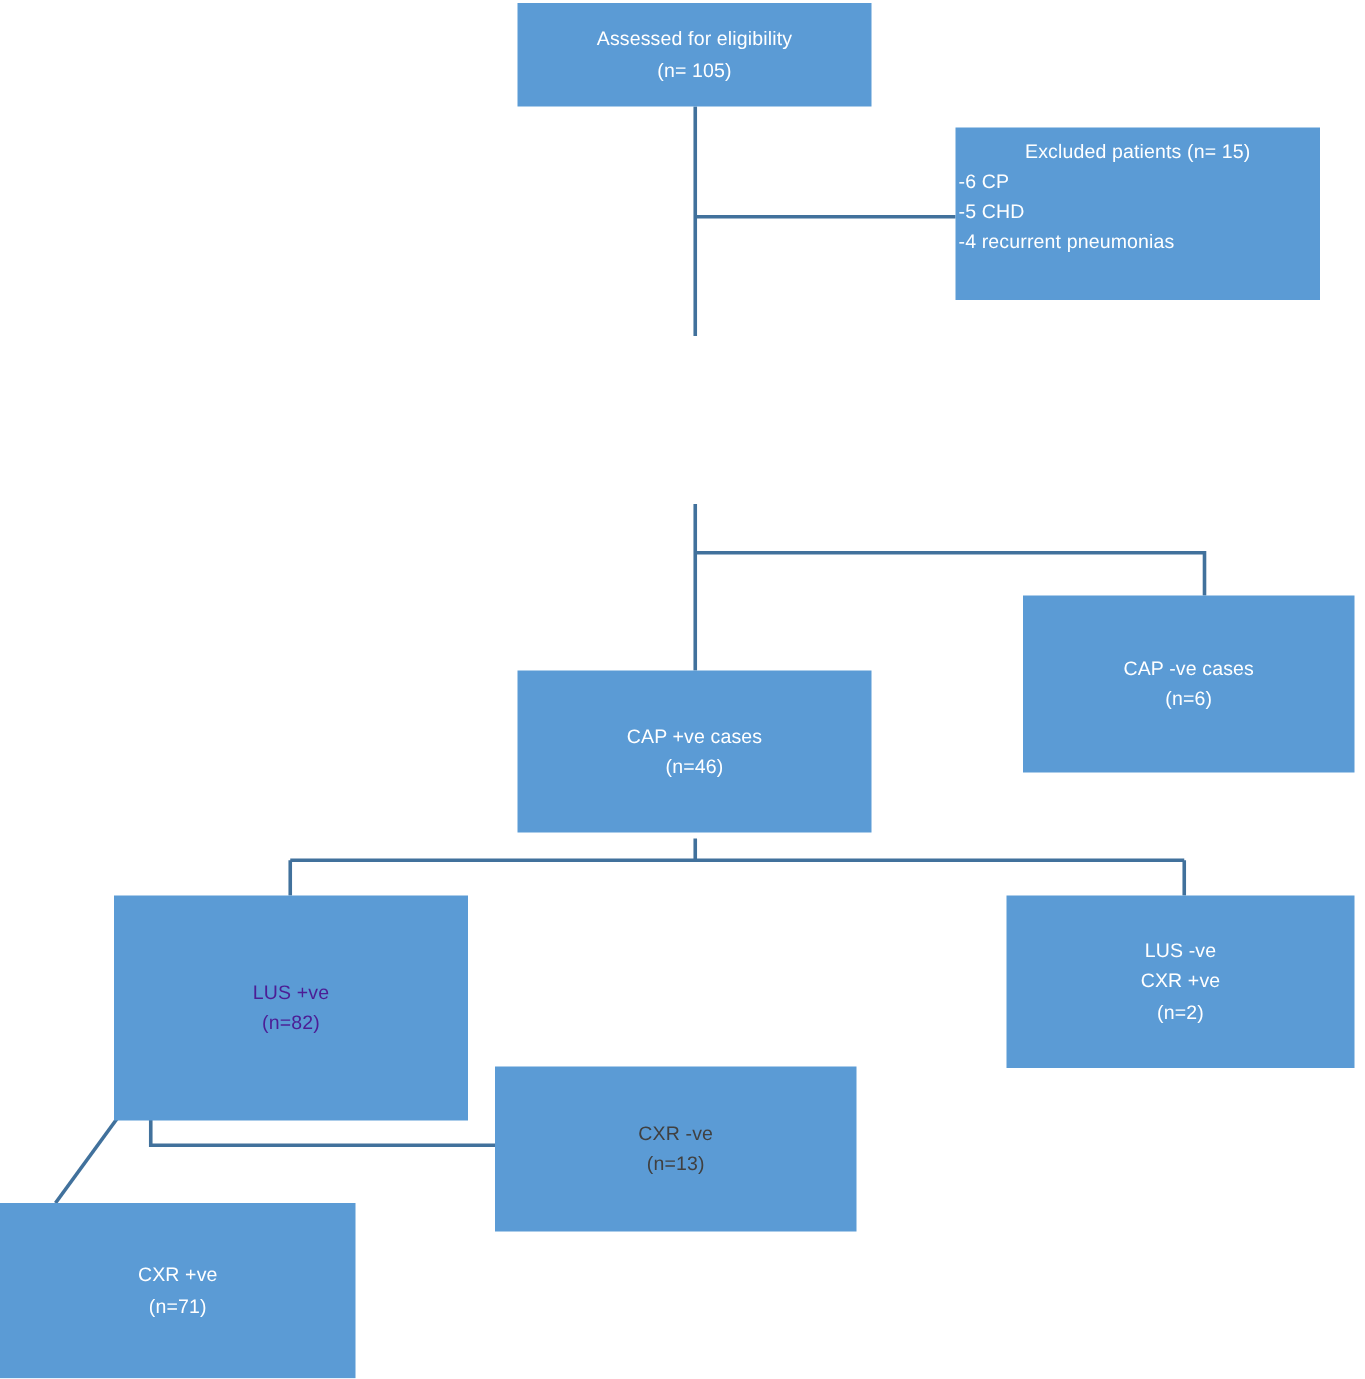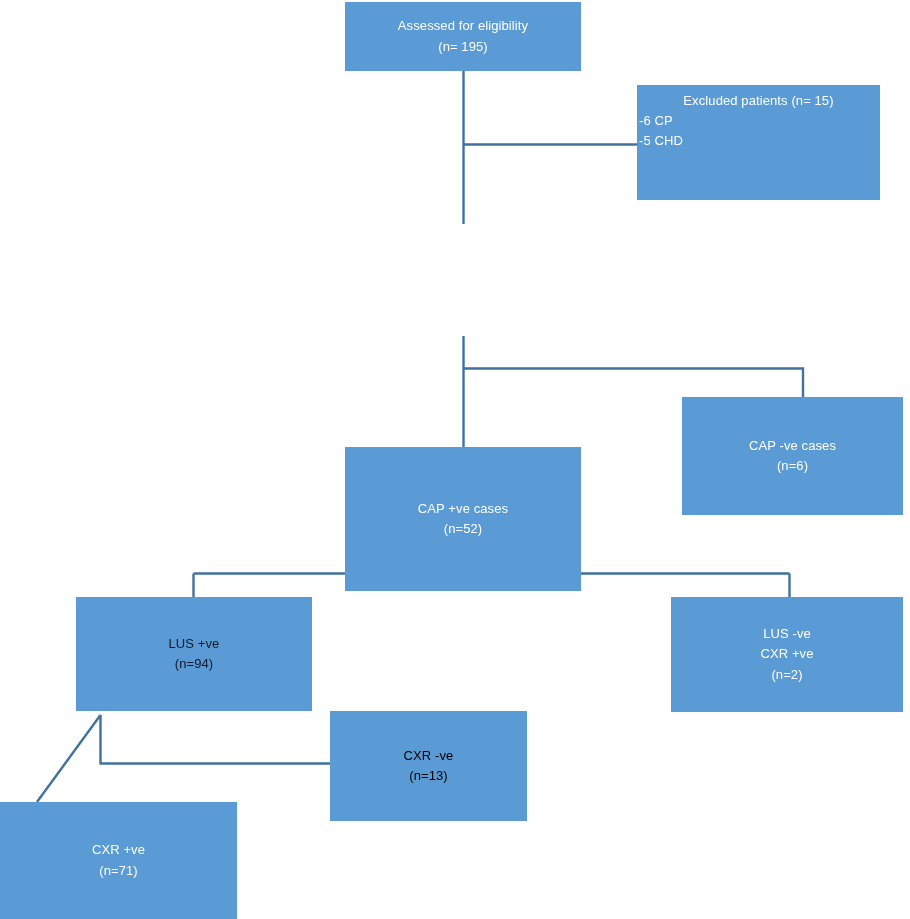--- a/index.html
+++ b/index.html
@@ -87,52 +87,53 @@
     <path d="M 193.5 573.5 L 193.5 597" style="stroke: rgb(65, 113, 156);"></path>
     <path d="M 789.5 573.5 L 789.5 597" style="stroke: rgb(65, 113, 156);"></path>
 
     <path d="M 100.5 715 L 100.5 763.5 L 330 763.5" style="stroke: rgb(65, 113, 156);"></path>
 
     <path d="M 100.5 715 L 37 802" style="stroke: rgb(65, 113, 156);"></path>
   </svg>
 
   <div class="node" id="node-assessed" style="left: 345px; top: 2px; width: 236px; height: 69px; background: rgb(91, 155, 213); color: rgb(255, 255, 255);">
     <span class="line">Assessed for eligibility</span>
-    <span class="line">(n= 195)</span>
+    <span class="line">(n= 105)</span>
   </div>
 
   <div class="node left-align" id="node-excluded" style="left: 637px; top: 85px; width: 243px; height: 115px; background: rgb(91, 155, 213); color: rgb(255, 255, 255);">
     <span class="line heading">Excluded patients (n= 15)</span>
     <span class="line">-6 CP</span>
     <span class="line">-5 CHD</span>
+    <span class="line">-4 recurrent pneumonias</span>
   </div>
 
 
-  <div class="node" id="node-cap-pos" style="left: 345px; top: 447px; width: 236px; height: 144px; background: rgb(91, 155, 213); color: rgb(255, 255, 255);">
+  <div class="node" id="node-cap-pos" style="left: 345px; top: 447px; width: 236px; height: 108px; background: rgb(91, 155, 213); color: rgb(255, 255, 255);">
     <span class="line">CAP +ve cases</span>
-    <span class="line">(n=52)</span>
+    <span class="line">(n=46)</span>
   </div>
 
   <div class="node" id="node-cap-neg" style="left: 682px; top: 397px; width: 221px; height: 118px; background: rgb(91, 155, 213); color: rgb(255, 255, 255);">
     <span class="line">CAP -ve cases</span>
     <span class="line">(n=6)</span>
   </div>
 
-  <div class="node" id="node-lus-pos" style="left: 76px; top: 597px; width: 236px; height: 114px; background: rgb(91, 155, 213); color: #0f172a;">
+  <div class="node" id="node-lus-pos" style="left: 76px; top: 597px; width: 236px; height: 150px; background: rgb(91, 155, 213); color: #4c1d95;">
     <span class="line">LUS +ve</span>
-    <span class="line">(n=94)</span>
+    <span class="line">(n=82)</span>
   </div>
 
   <div class="node" id="node-lus-neg-cxr-pos" style="left: 671px; top: 597px; width: 232px; height: 115px; background: rgb(91, 155, 213); color: rgb(255, 255, 255); align-items: center;">
     <span class="line">LUS -ve</span>
     <span class="line">CXR +ve</span>
     <span class="line">(n=2)</span>
   </div>
 
-  <div class="node" id="node-cxr-neg" style="left: 330px; top: 711px; width: 197px; height: 110px; background: rgb(91, 155, 213); color: #000000;">
+  <div class="node" id="node-cxr-neg" style="left: 330px; top: 711px; width: 241px; height: 110px; background: rgb(91, 155, 213); color: #404040;">
     <span class="line">CXR -ve</span>
     <span class="line">(n=13)</span>
   </div>
 
   <div class="node" id="node-cxr-pos" style="left: 0px; top: 802px; width: 237px; height: 117px; background: rgb(91, 155, 213); color: rgb(255, 255, 255);">
     <span class="line">CXR +ve</span>
     <span class="line">(n=71)</span>
   </div>
 
 </div>

